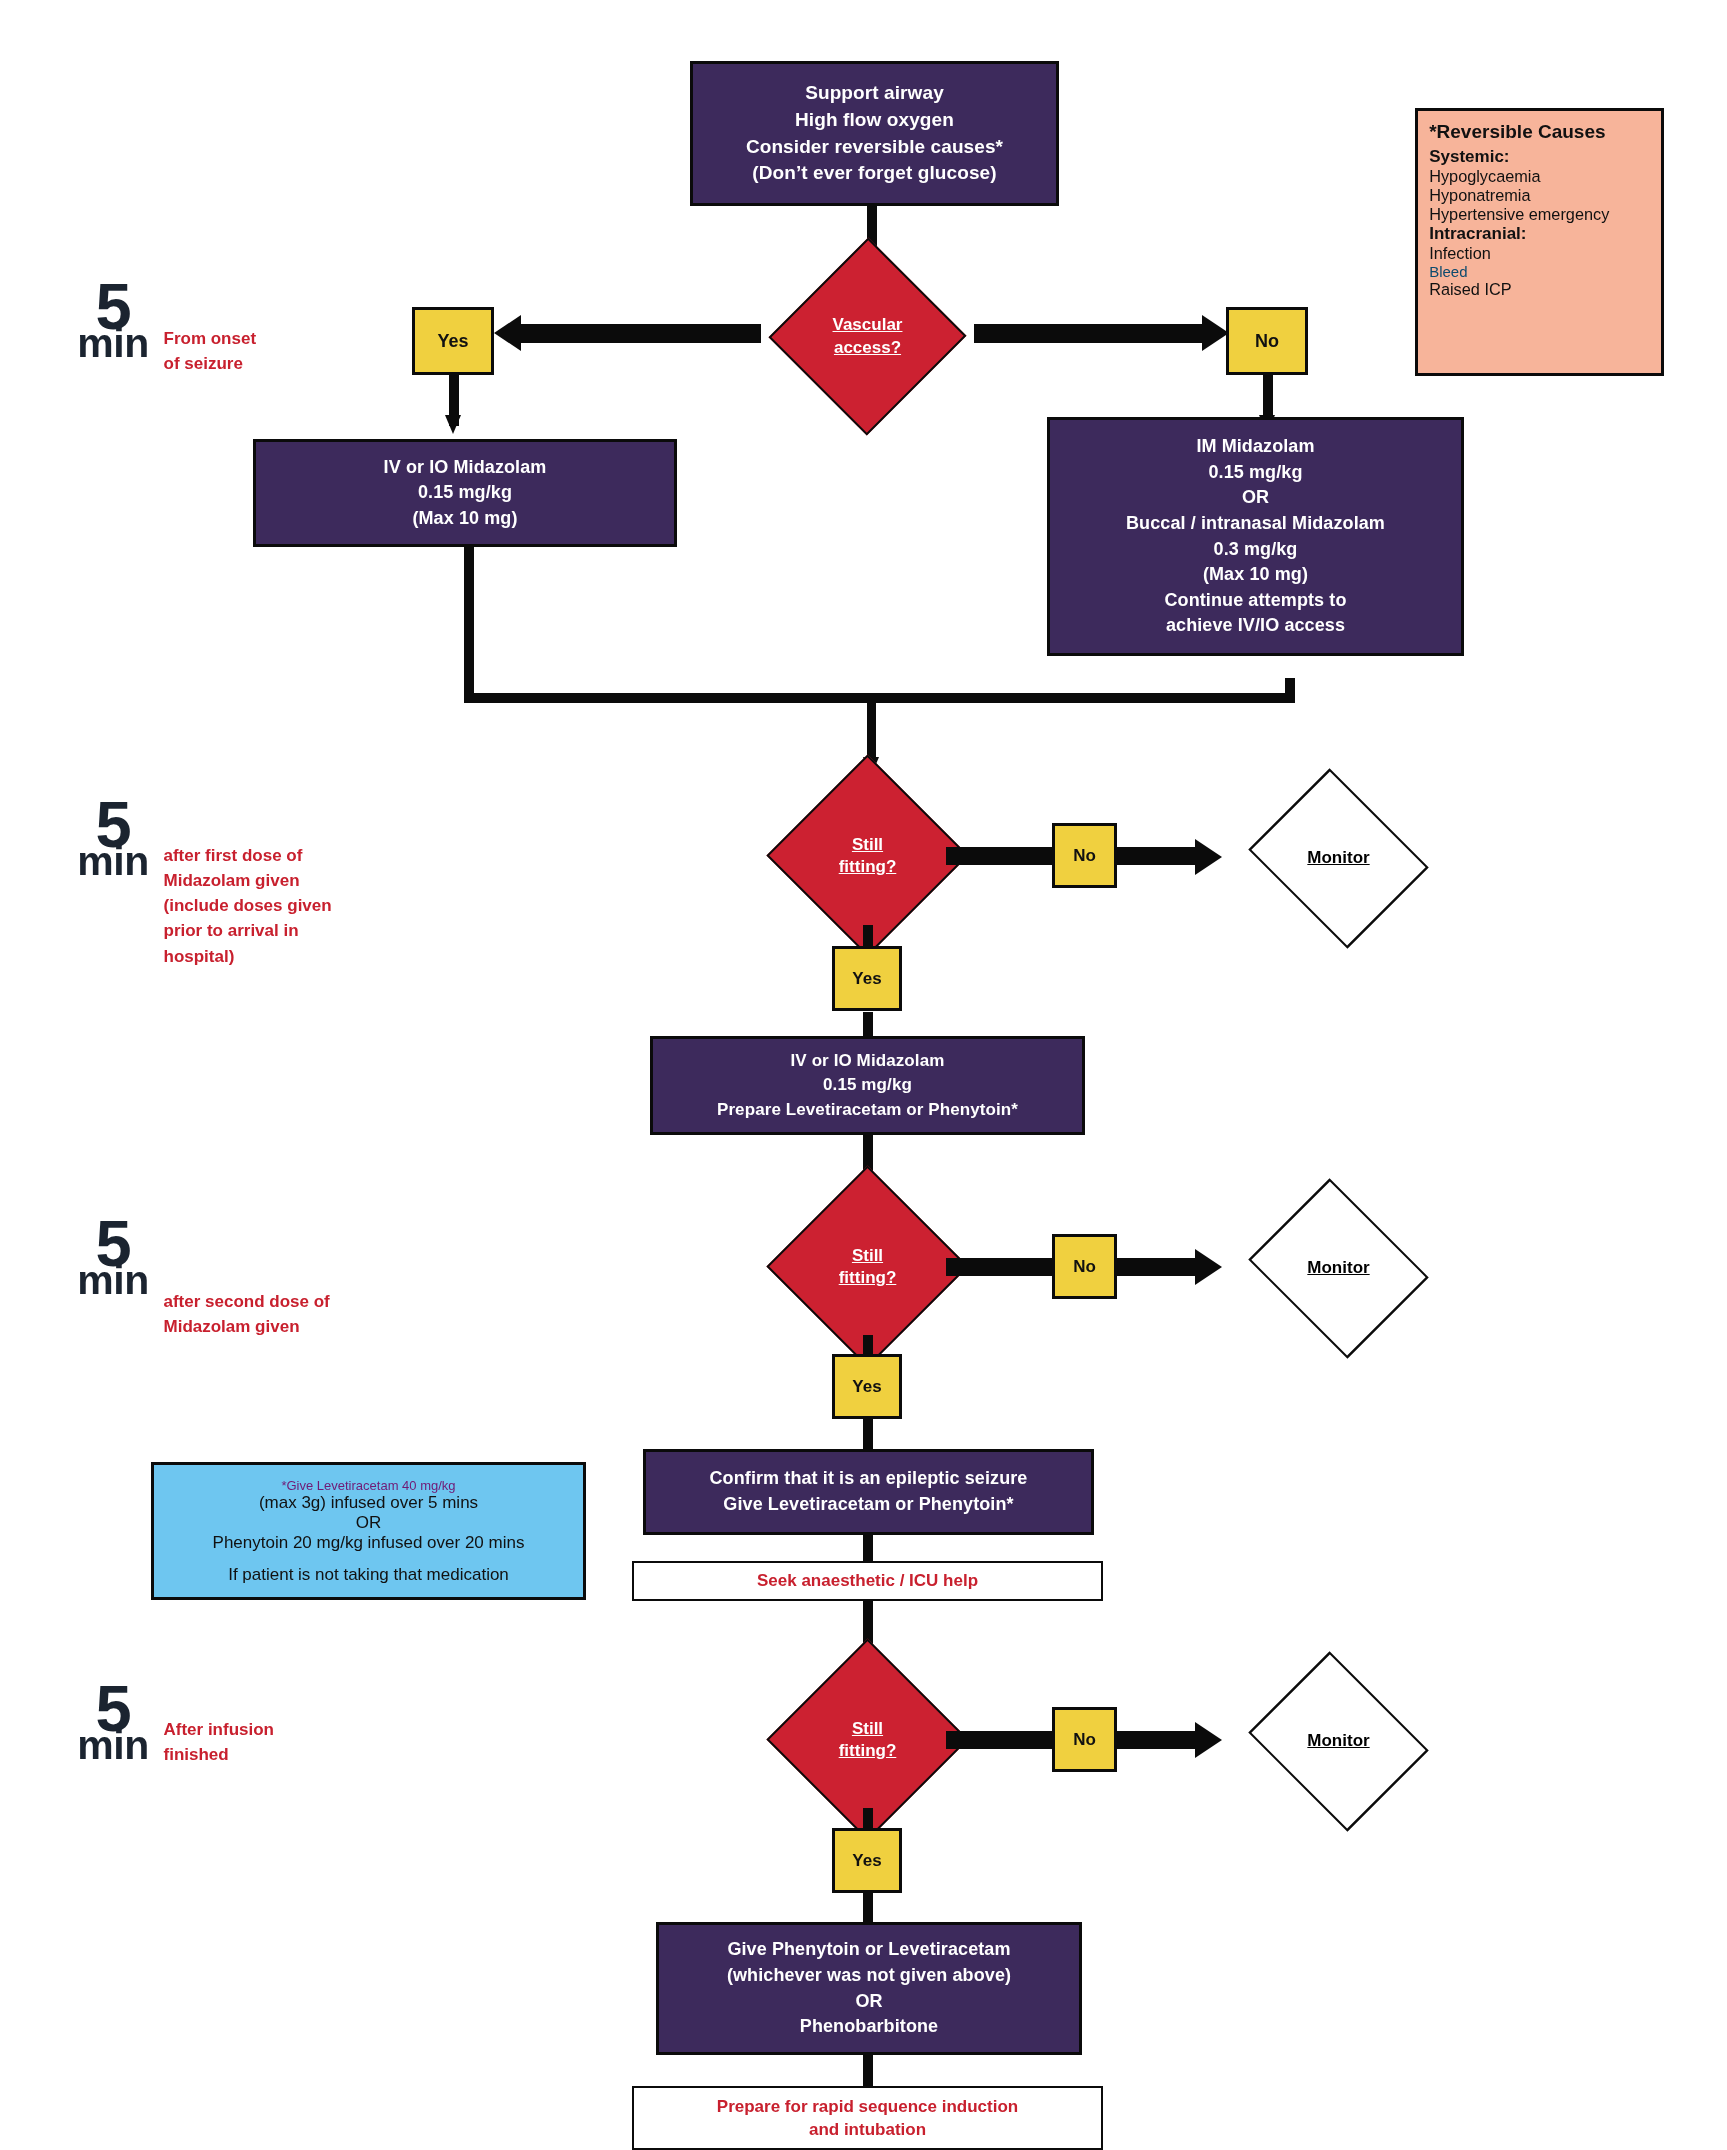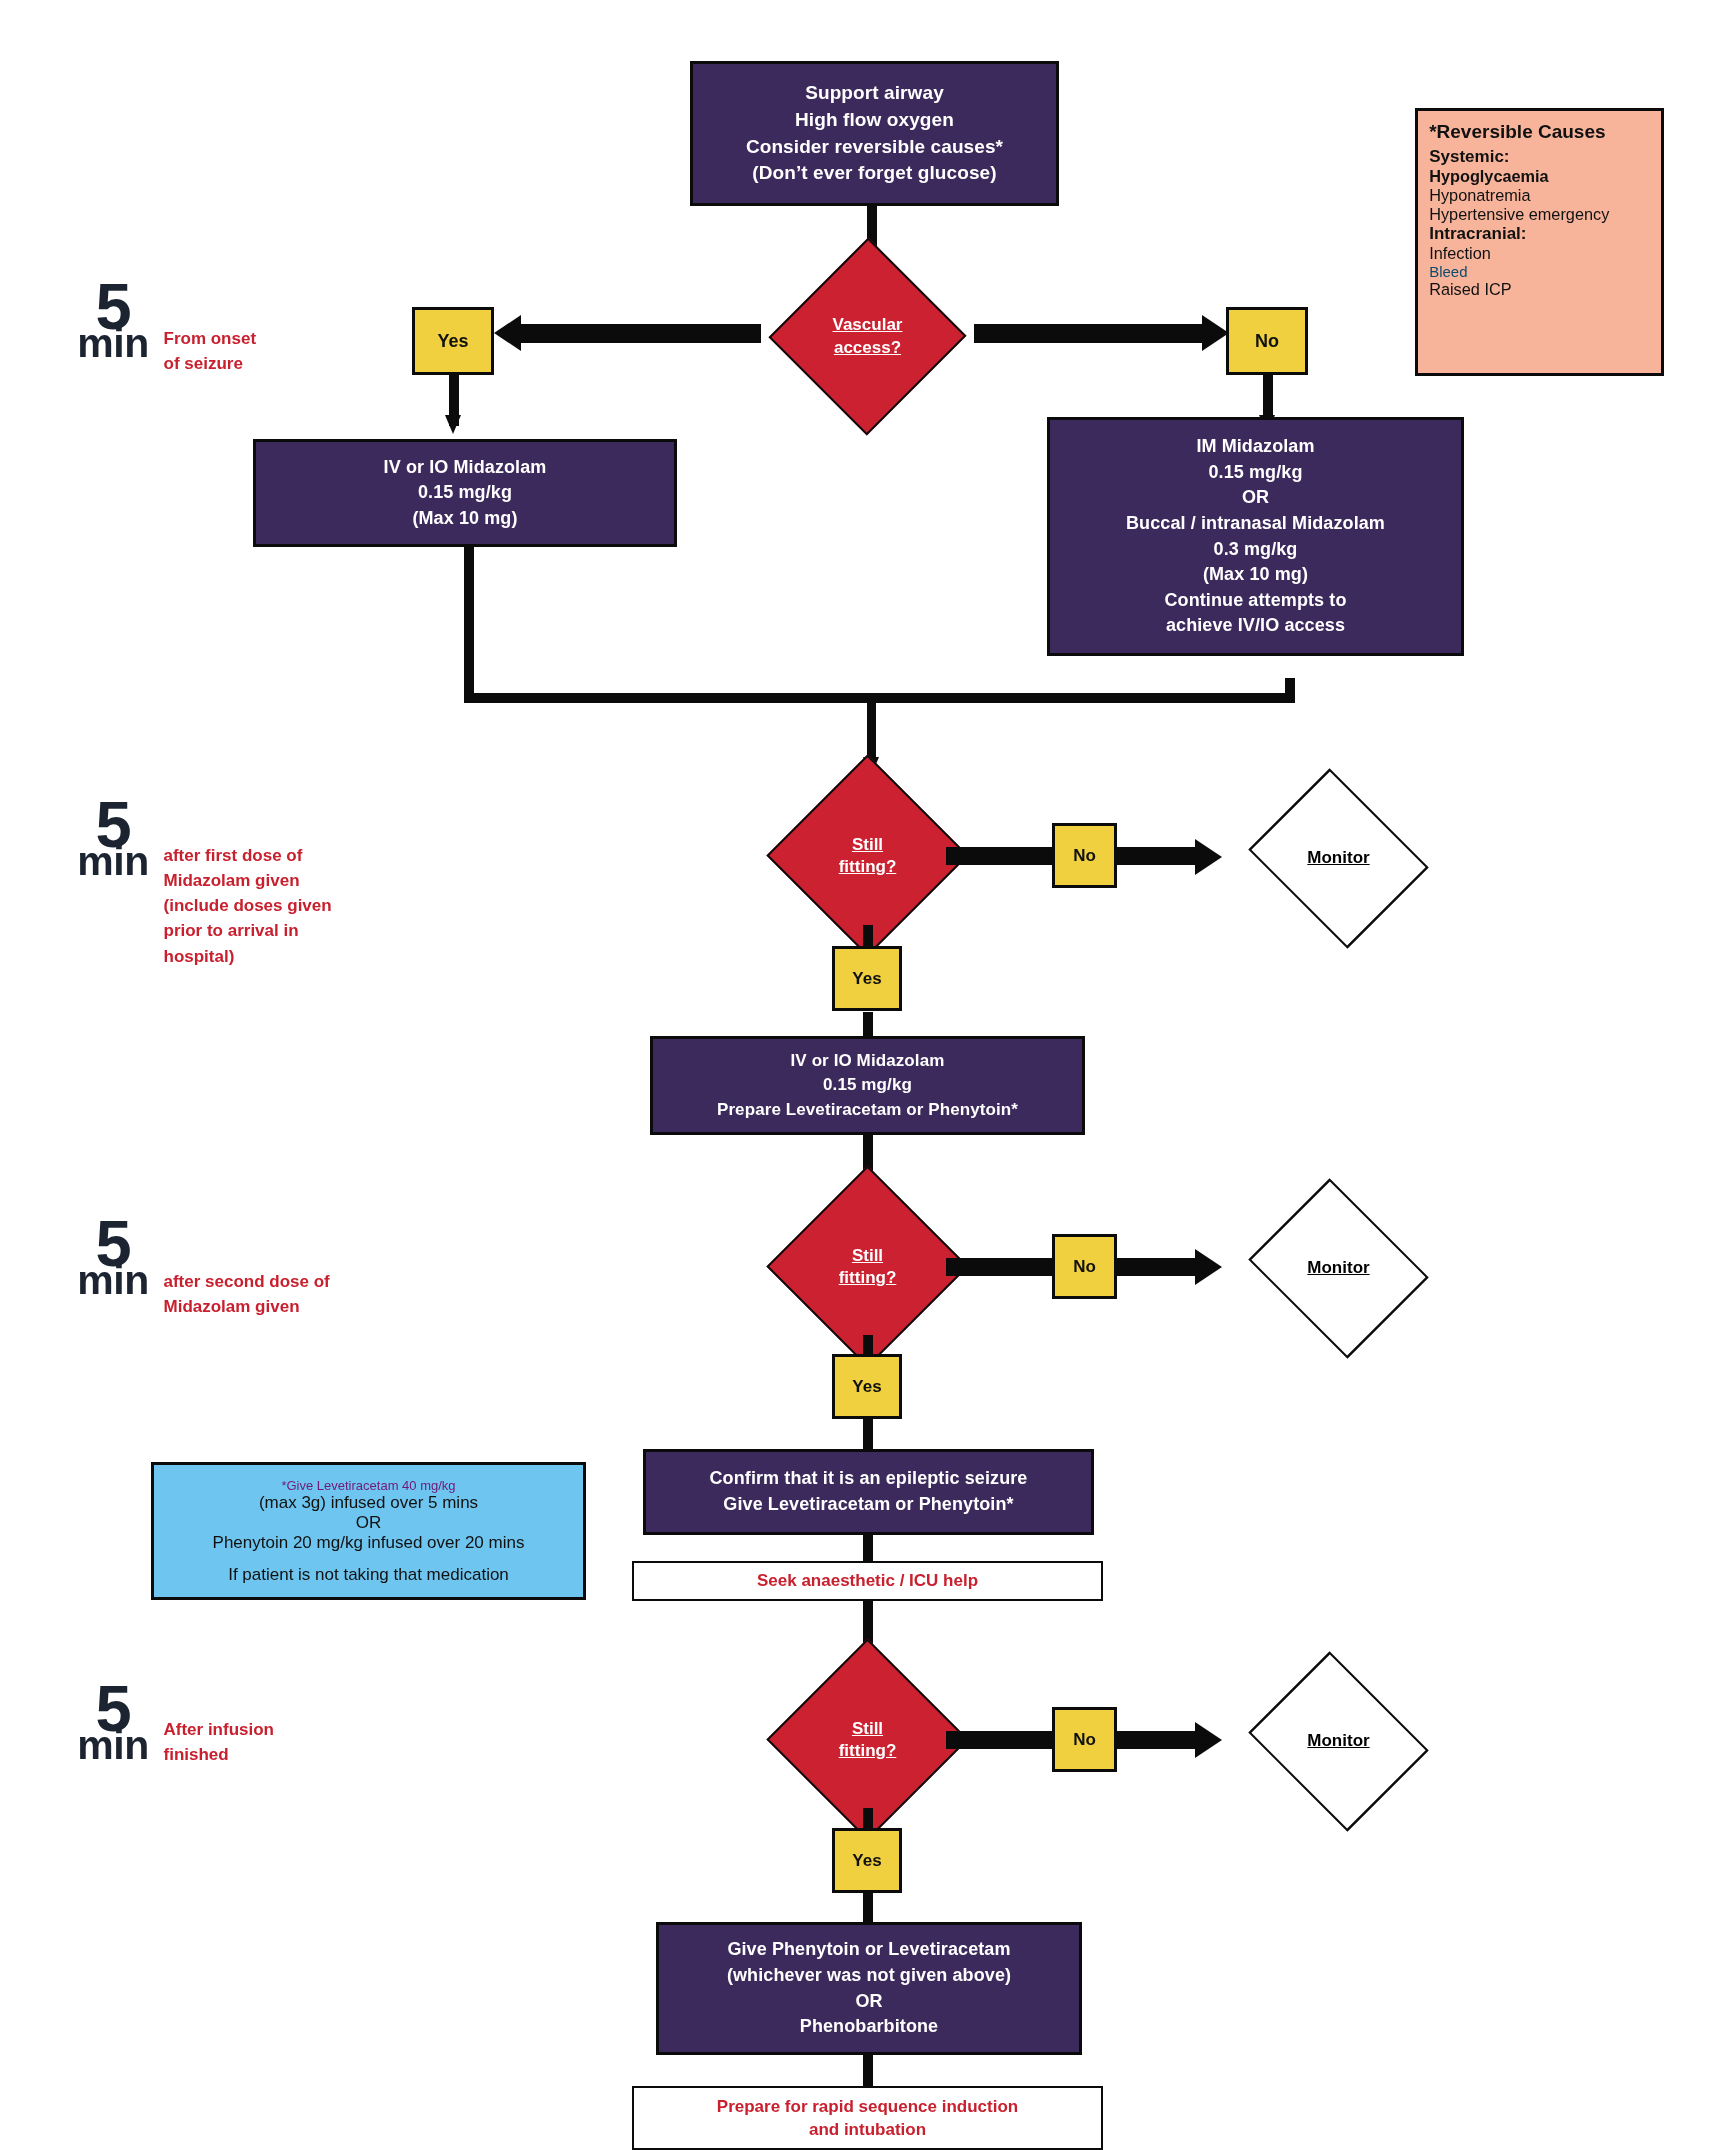--- a/index.html
+++ b/index.html
@@ -108,21 +108,21 @@
       <span class="ln">(Don’t ever forget glucose)</span>
     </div>
   </div>
 
   <div class="vline" style="left:867px;top:206px;width:9.5px;height:65px;"></div>
   <div class="arrowdown slim" style="left:863px;top:258px;"></div>
 
   <div class="abs infobox salmon" style="left:1415px;top:108px;width:249px;height:268px;padding:9.5px 11.2px;">
     <div class="row" style="font-size:19px;font-weight:bold;color:#111;margin-bottom:4px;">*Reversible Causes</div>
     <div class="row" style="font-size:17px;font-weight:bold;color:#111;">Systemic:</div>
-    <div class="row" style="font-size:16.3px;color:#111;font-weight:bold;">Hypoglycaemia</div>
+    <div class="row" style="font-size:16.3px;color:#111;">Hypoglycaemia</div>
     <div class="row" style="font-size:16.3px;color:#111;">Hyponatremia</div>
     <div class="row" style="font-size:16.3px;color:#111;">Hypertensive emergency</div>
     <div class="row" style="font-size:17px;font-weight:bold;color:#111;">Intracranial:</div>
     <div class="row" style="font-size:16.3px;color:#111;">Infection</div>
     <div class="row" style="font-size:15px;color:#0c4a6e;">Bleed</div>
     <div class="row" style="font-size:16.3px;color:#111;">Raised ICP</div>
   </div>
 
   <div class="tmark" style="left:72px;top:280px;">
     <div class="tnum" style="width:82px;">
@@ -230,21 +230,21 @@
     </div>
   </div>
   <div class="vline" style="left:863px;top:1135px;width:9.5px;height:60px;"></div>
   <div class="arrowdown slim" style="left:859px;top:1179px;"></div>
 
   <div class="tmark" style="left:72px;top:1217px;">
     <div class="tnum" style="width:82px;">
       <span class="big">5</span>
       <span class="min">min</span>
     </div>
-    <div class="tdesc" style="margin-left:9.5px;margin-top:52px;">after second dose of
+    <div class="tdesc" style="margin-left:9.5px;margin-top:72px;">after second dose of
 Midazolam given</div>
   </div>
 
   <div class="diamond vdia" style="left:739px;top:1196px;width:257px;height:142px;">
     <div class="shape" style="left:57px;top:-0.9px;width:143px;height:143px;"></div>
     <div class="dlabel" style="font-size:17px;">
       <span>Still</span>
       <span>fitting?</span>
     </div>
   </div>

